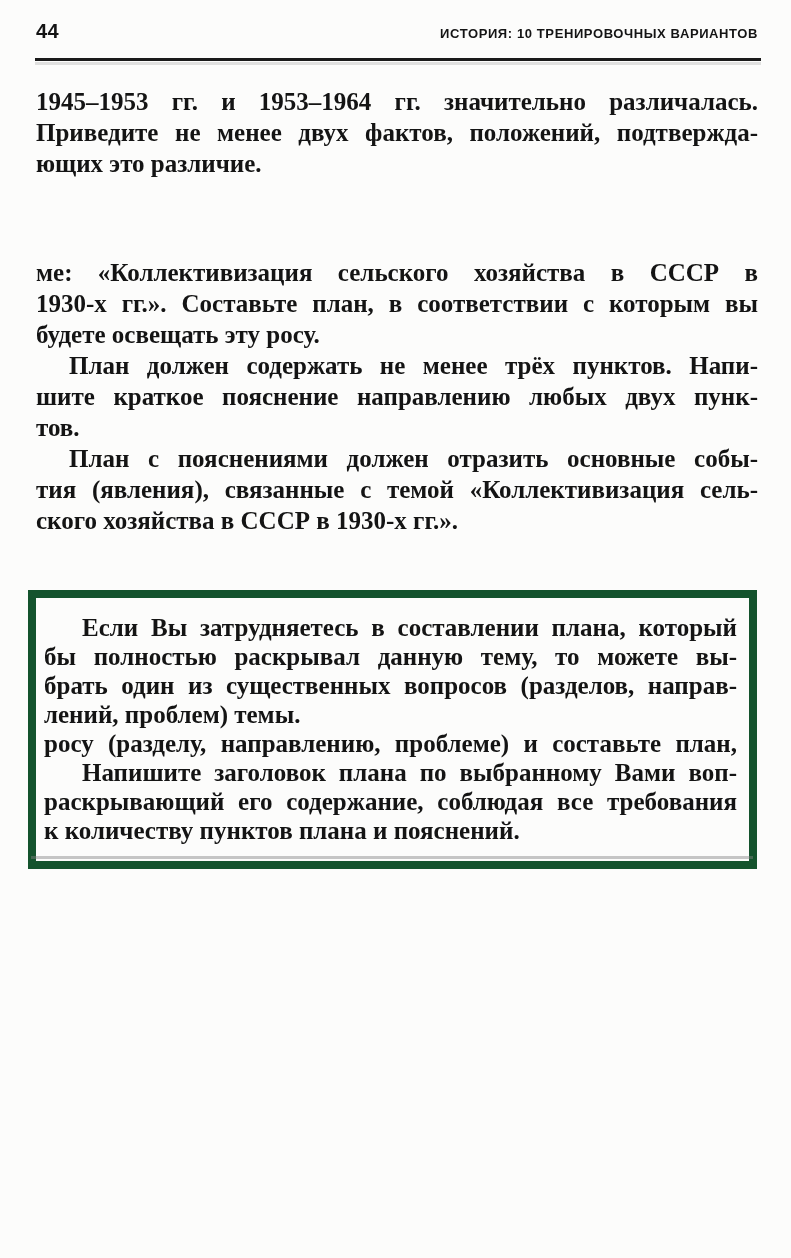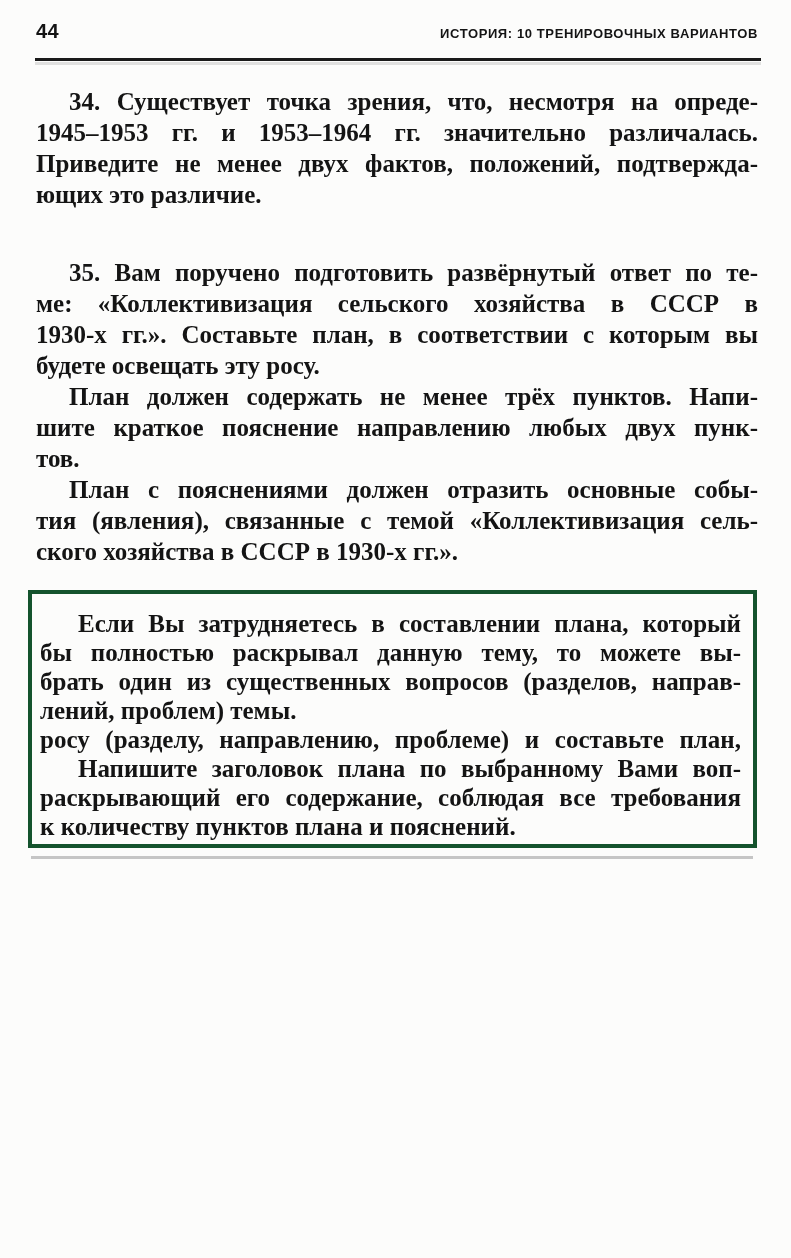--- a/index.html
+++ b/index.html
@@ -48,22 +48,22 @@
     text-align-last: justify;
     white-space: nowrap;
   }
   .line.last { text-align-last: left; }
   .line.indent { text-indent: 33px; }
   .notebox {
     position: absolute;
     top: 590px; left: 28px;
     width: 729px;
     box-sizing: border-box;
-    border: 4px solid #14532d;
-    padding: 15px 12px 3px 8px;
+    border: 8px solid #14532d;
+    padding: 15px 12px 16px 8px;
     font-size: 25px;
     font-weight: 700;
     background: #fcfcfb;
   }
   .notebox .line { height: 29px; line-height: 29px; }
   .notebox .line.indent { text-indent: 38px; }
   .box-echo {
     position: absolute;
     top: 856px; left: 31px;
     width: 722px;
@@ -77,28 +77,26 @@
 <div class="page">
 
   <div class="header">
     <span class="pagenum">44</span>
     <span class="htitle">ИСТОРИЯ: 10 ТРЕНИРОВОЧНЫХ ВАРИАНТОВ</span>
   </div>
 
   <div class="rule"></div>
 
   <div class="block task34">
-    <div class="line indent">34. Существует точка зрения, что, несмотря на опреде-</div>
     <div class="line">1945–1953 гг. и 1953–1964 гг. значительно различалась.</div>
     <div class="line">Приведите не менее двух фактов, положений, подтвержда-</div>
     <div class="line last">ющих это различие.</div>
   </div>
 
   <div class="block task35">
-    <div class="line indent">35. Вам поручено подготовить развёрнутый ответ по те-</div>
     <div class="line">ме: «Коллективизация сельского хозяйства в СССР в</div>
     <div class="line">1930-х гг.». Составьте план, в соответствии с которым вы</div>
     <div class="line last">будете освещать эту росу.</div>
     <div class="line indent">План должен содержать не менее трёх пунктов. Напи-</div>
     <div class="line">шите краткое пояснение направлению любых двух пунк-</div>
     <div class="line last">тов.</div>
     <div class="line indent">План с пояснениями должен отразить основные собы-</div>
     <div class="line">тия (явления), связанные с темой «Коллективизация сель-</div>
     <div class="line last">ского хозяйства в СССР в 1930-х гг.».</div>
   </div>

